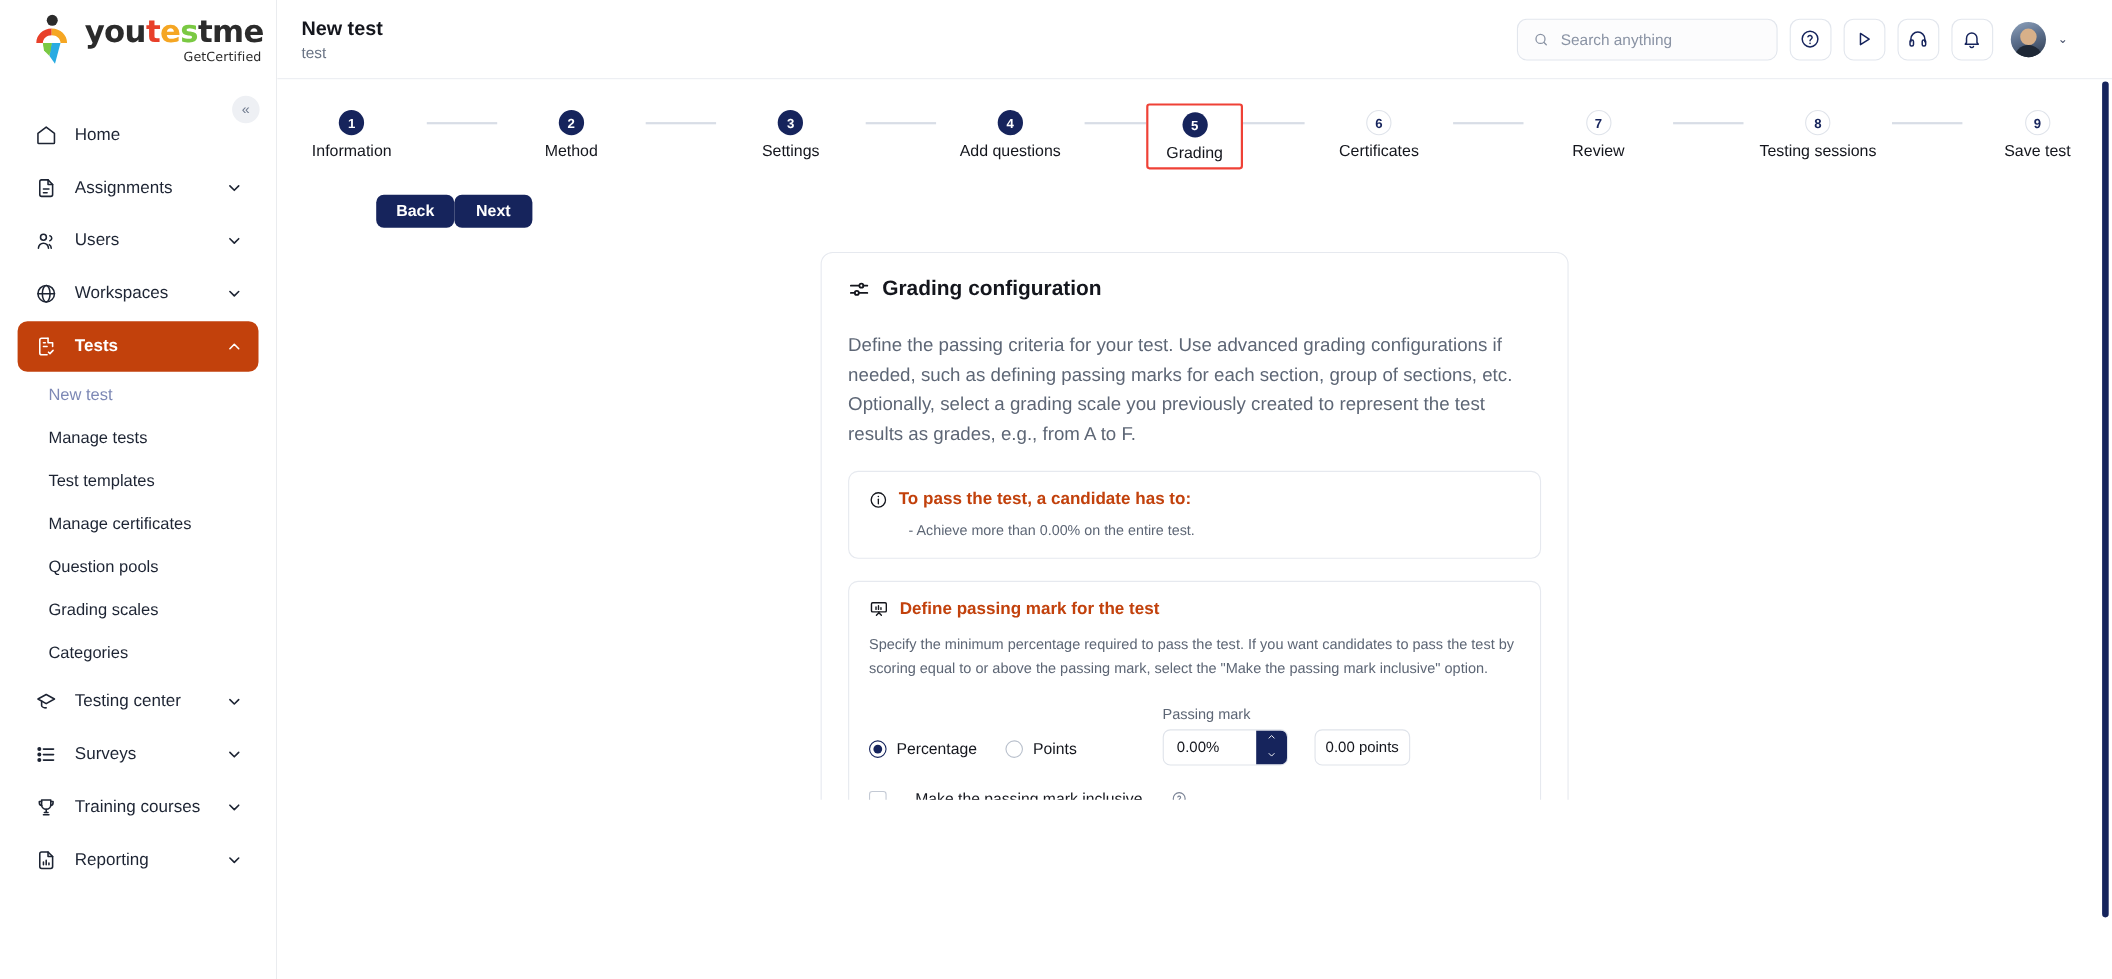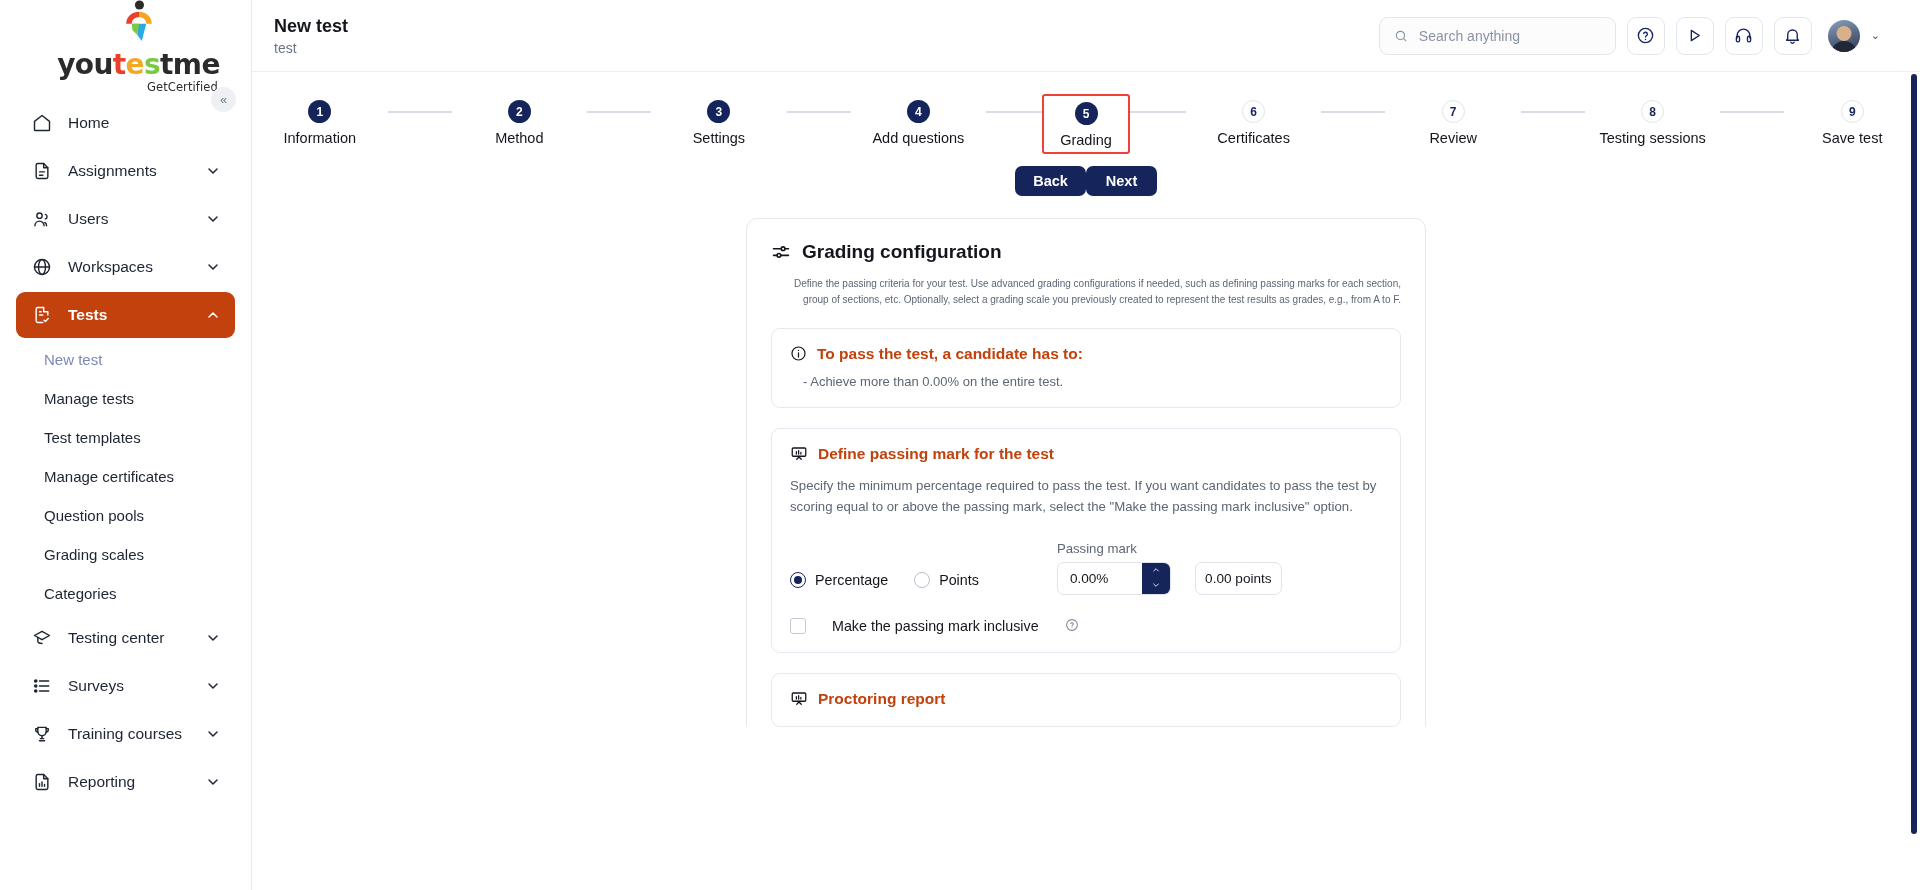--- a/index.html
+++ b/index.html
@@ -18,21 +18,20 @@
     border-right: 1px solid #e8eaee;
     position: relative;
     flex: 0 0 252px;
     overflow: hidden;
   }
   .logo-wrap {
     height: 72px;
     display: flex; align-items: center;
     padding-left: 26px;
     gap: 9px;
-    flex-direction: column;
   }
   .logo-mark { width: 42px; height: 46px; flex: 0 0 42px; }
   .logo-text-block { display: flex; flex-direction: column; line-height: 1; }
   .logo-word {
     font-size: 28px; font-weight: bold; letter-spacing: -0.6px;
     font-family: "DejaVu Sans", sans-serif;
   }
   .logo-word span { display: inline; }
   .logo-sub {
     font-size: 11.5px; color: #2b2b2b; letter-spacing: 0.1px;
@@ -125,53 +124,53 @@
     font-size: 12px; font-weight: bold;
   }
   .step-bubble.done { background: #16245c; color: #fff; }
   .step-bubble.todo { background: #fff; color: #16245c; border: 1px solid #dfe3ea; }
   .step-label { margin-top: 7px; font-size: 14.5px; color: #14161d; white-space: nowrap; }
   .connector { width: 64px; height: 2px; background: #d8dde6; margin-top: 17px; flex: 0 0 64px; }
   .connector.short { width: 56px; flex: 0 0 56px; }
 
   
   .navbtn-row {
-    display: flex; align-items: center; justify-content: center;
-    padding: 0 90px; margin-top: 12px;
+    display: flex; align-items: center; justify-content: flex-start;
+    padding: 0 90px; margin-top: 23px;
   }
   .btn-primary {
     background: #16245c; color: #fff; border: none; border-radius: 7px;
     height: 30px; min-width: 71px; padding: 0 17px;
     font-size: 14.5px; font-weight: bold; cursor: pointer;
     font-family: "Liberation Sans", sans-serif;
   }
 
   
   .scroll-area { height: 655px; overflow: hidden; position: relative; }
   .card {
     width: 680px; margin: 22px auto 0;
     background: #fff; border: 1px solid #e6e9ef; border-radius: 11px;
     padding: 22px 24px 26px;
   }
   .card-title {
     display: flex; align-items: center; gap: 11px;
     font-size: 19px; font-weight: bold; color: #14161d;
   }
   .card-desc {
-    margin-top: 13px; font-size: 10px; color: #5d6675; line-height: 1.58; text-align: right;
+    margin-top: 27px; font-size: 17px; color: #5d6675; line-height: 1.58;
   }
   .panel {
     border: 1px solid #e6e9ef; border-radius: 9px;
     margin-top: 20px; padding: 16px 18px 18px;
   }
   .panel-head {
     display: flex; align-items: center; gap: 10px;
     font-size: 15.5px; font-weight: bold; color: #c2410c;
   }
-  .panel-note { margin-top: 11px; margin-left: 13px; font-size: 13px; color: #5d6675; }
+  .panel-note { margin-top: 11px; margin-left: 36px; font-size: 13px; color: #5d6675; }
   .panel-desc { margin-top: 12px; font-size: 13.2px; color: #5d6675; line-height: 1.6; }
 
   .mark-row { display: flex; align-items: flex-end; gap: 0; margin-top: 24px; }
   .radio-group { display: flex; align-items: center; gap: 26px; padding-bottom: 7px; }
   .radio { display: flex; align-items: center; gap: 9px; cursor: pointer; font-size: 14.3px; color: #14161d; }
   .radio .dot {
     width: 16px; height: 16px; border-radius: 50%;
     border: 1.6px solid #b9c0cc; display: flex; align-items: center; justify-content: center;
   }
   .radio.on .dot { border-color: #16245c; }

